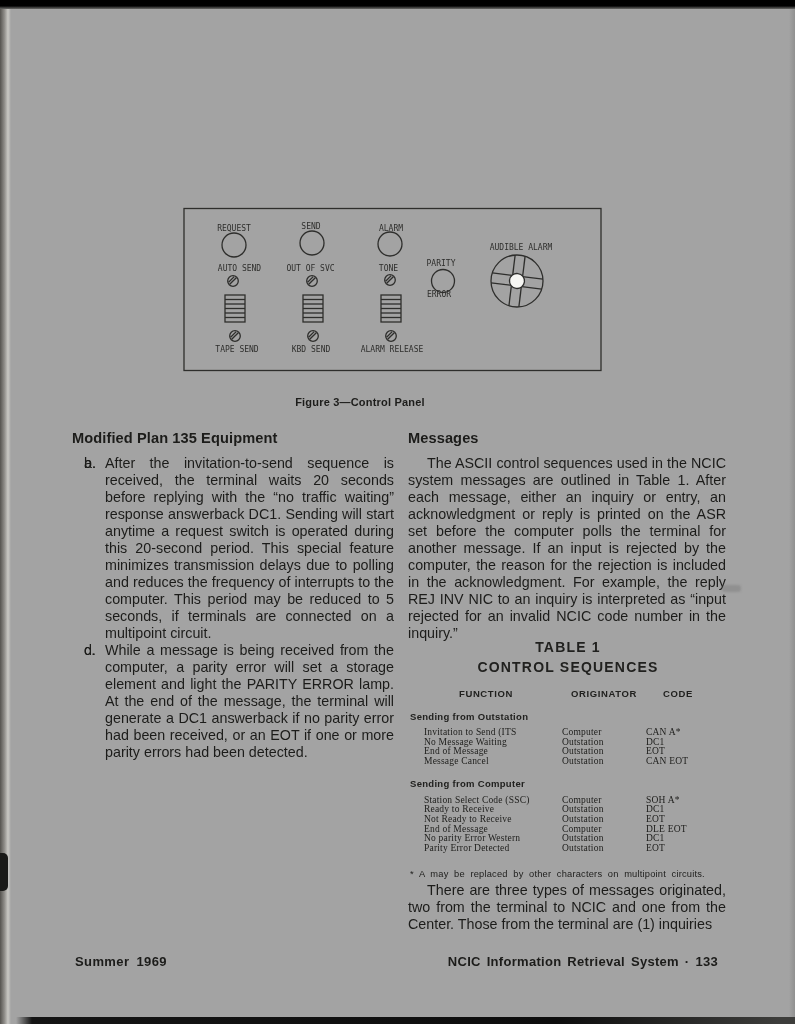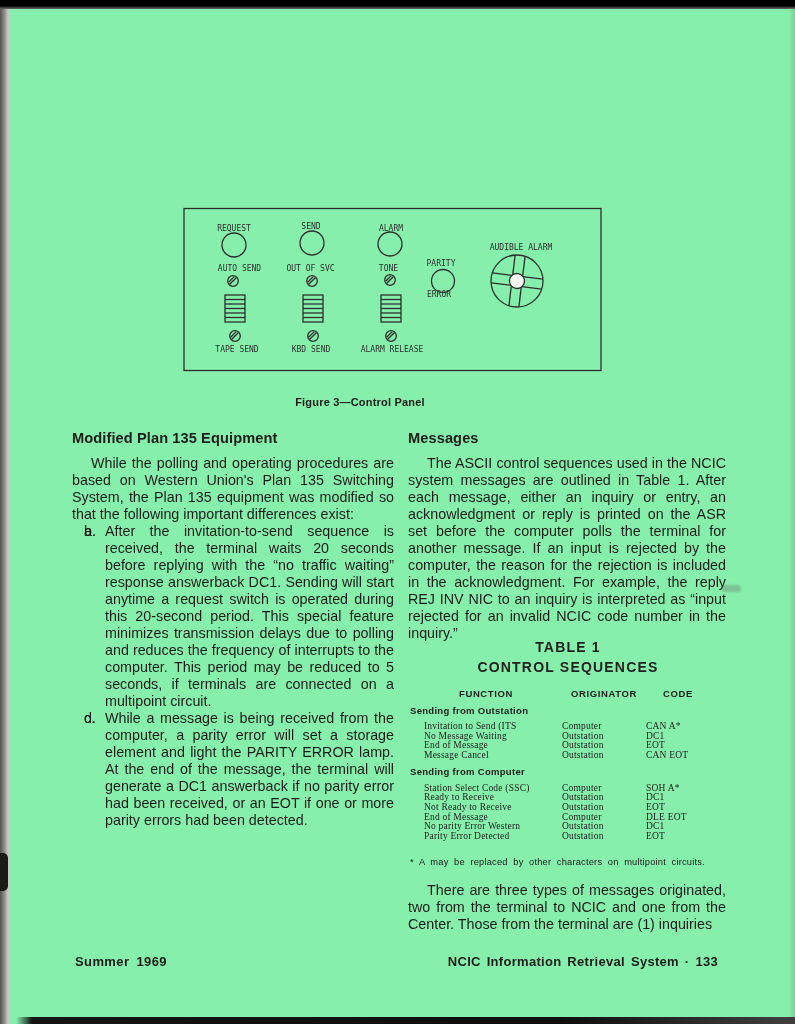--- a/index.html
+++ b/index.html
@@ -1,16 +1,16 @@
 <!DOCTYPE html>
 <html><head>
 <meta charset="utf-8">
 <style>
   html,body{margin:0;padding:0;background:#0a0a0a;}
-  .page{position:relative;width:795px;height:1024px;overflow:hidden;background:#86efac;
+  .page{position:relative;width:795px;height:1024px;overflow:hidden;background:#a3a3a3;
         font-family:"Liberation Sans",sans-serif;color:#1c1c1a;}
   
   .edge-top{position:absolute;top:0;left:0;width:100%;height:9px;
             background:linear-gradient(180deg,#000 0 6px,#2b2b2b 7px,#6a6a68);z-index:6;}
   .edge-left{position:absolute;top:8px;left:0;width:11px;height:1016px;
              background:linear-gradient(90deg,#55534f,#8f8d89 40%,#c9c8c4 72%,rgba(246,246,243,0));z-index:5;}
   .edge-bottom{position:absolute;bottom:0;left:0;width:100%;height:7px;
              background:linear-gradient(90deg,rgba(20,20,20,0) 0 16px,#141414 32px,#0d0d0d 70%,#3d3d3b 98%);z-index:6;}
   .edge-right{position:absolute;top:9px;right:0;width:6px;height:1008px;
              background:linear-gradient(270deg,rgba(60,60,58,0.18),rgba(246,246,243,0));z-index:5;}
@@ -35,21 +35,21 @@
   .li{position:relative;padding-left:33px;text-align:justify;}
   .li .mk{position:absolute;left:12px;}
   
   .tbl{position:absolute;left:2px;top:210px;width:316px;color:#21211f;line-height:1;}
   .tbl-title,.tbl-sub{text-align:center;font-size:14px;font-weight:bold;letter-spacing:1.2px;}
   .tbl-sub{margin-top:6px;}
   .thead{display:flex;font-size:9.5px;font-weight:bold;letter-spacing:0.6px;margin-top:15px;}
   .thead .c1{width:152px;text-align:center;}
   .thead .c2{width:84px;text-align:center;}
   .thead .c3{width:64px;text-align:center;}
-  .sect{font-size:9.5px;font-weight:bold;margin-top:7px;letter-spacing:0.3px;}
+  .sect{font-size:9.5px;font-weight:bold;margin-top:13px;letter-spacing:0.3px;}
   .rows{margin-top:7px;}
   .trow{display:flex;font-size:9.5px;line-height:9.6px;letter-spacing:0.2px;font-family:Liberation Serif, serif;}
   .trow .c1{width:138px;padding-left:14px;}
   .trow .c2{width:84px;}
   .trow .c3{flex:1;}
   .fnote{margin-top:17px;font-size:9.3px;word-spacing:2.8px;letter-spacing:0.2px;}
   .para2{position:absolute;left:0;top:452px;width:318px;}
   
   .footer-left{position:absolute;left:75px;top:954px;font-weight:bold;font-size:13px;
                letter-spacing:0.4px;word-spacing:3px;}
@@ -153,21 +153,20 @@
           <circle class="fillpaper" cx="334" cy="76" r="7.5"></circle>
         </g>
       </g>
     </svg>
   </div>
 
   <div class="caption">Figure 3—Control Panel</div>
 
   <div class="col col-left">
     <div class="colhead">Modified Plan 135 Equipment</div>
-    <p class="body">While the polling and operating procedures are based on Western Union's Plan 135 Switching System, the Plan 135 equipment was modified so that the following important differences exist:</p>
     <div class="li">
       <span class="mk">a.</span>
     </div>
     <div class="li">
       <span class="mk">b.</span>
       <span>After the invitation-to-send sequence is received, the terminal waits 20 seconds before replying with the “no traffic waiting” response answerback DC1. Sending will start anytime a request switch is operated during this 20-second period. This special feature minimizes transmission delays due to polling and reduces the frequency of interrupts to the computer. This period may be reduced to 5 seconds, if terminals are connected on a multipoint circuit.</span>
     </div>
     <div class="li">
       <span class="mk">c.</span>
     </div>

